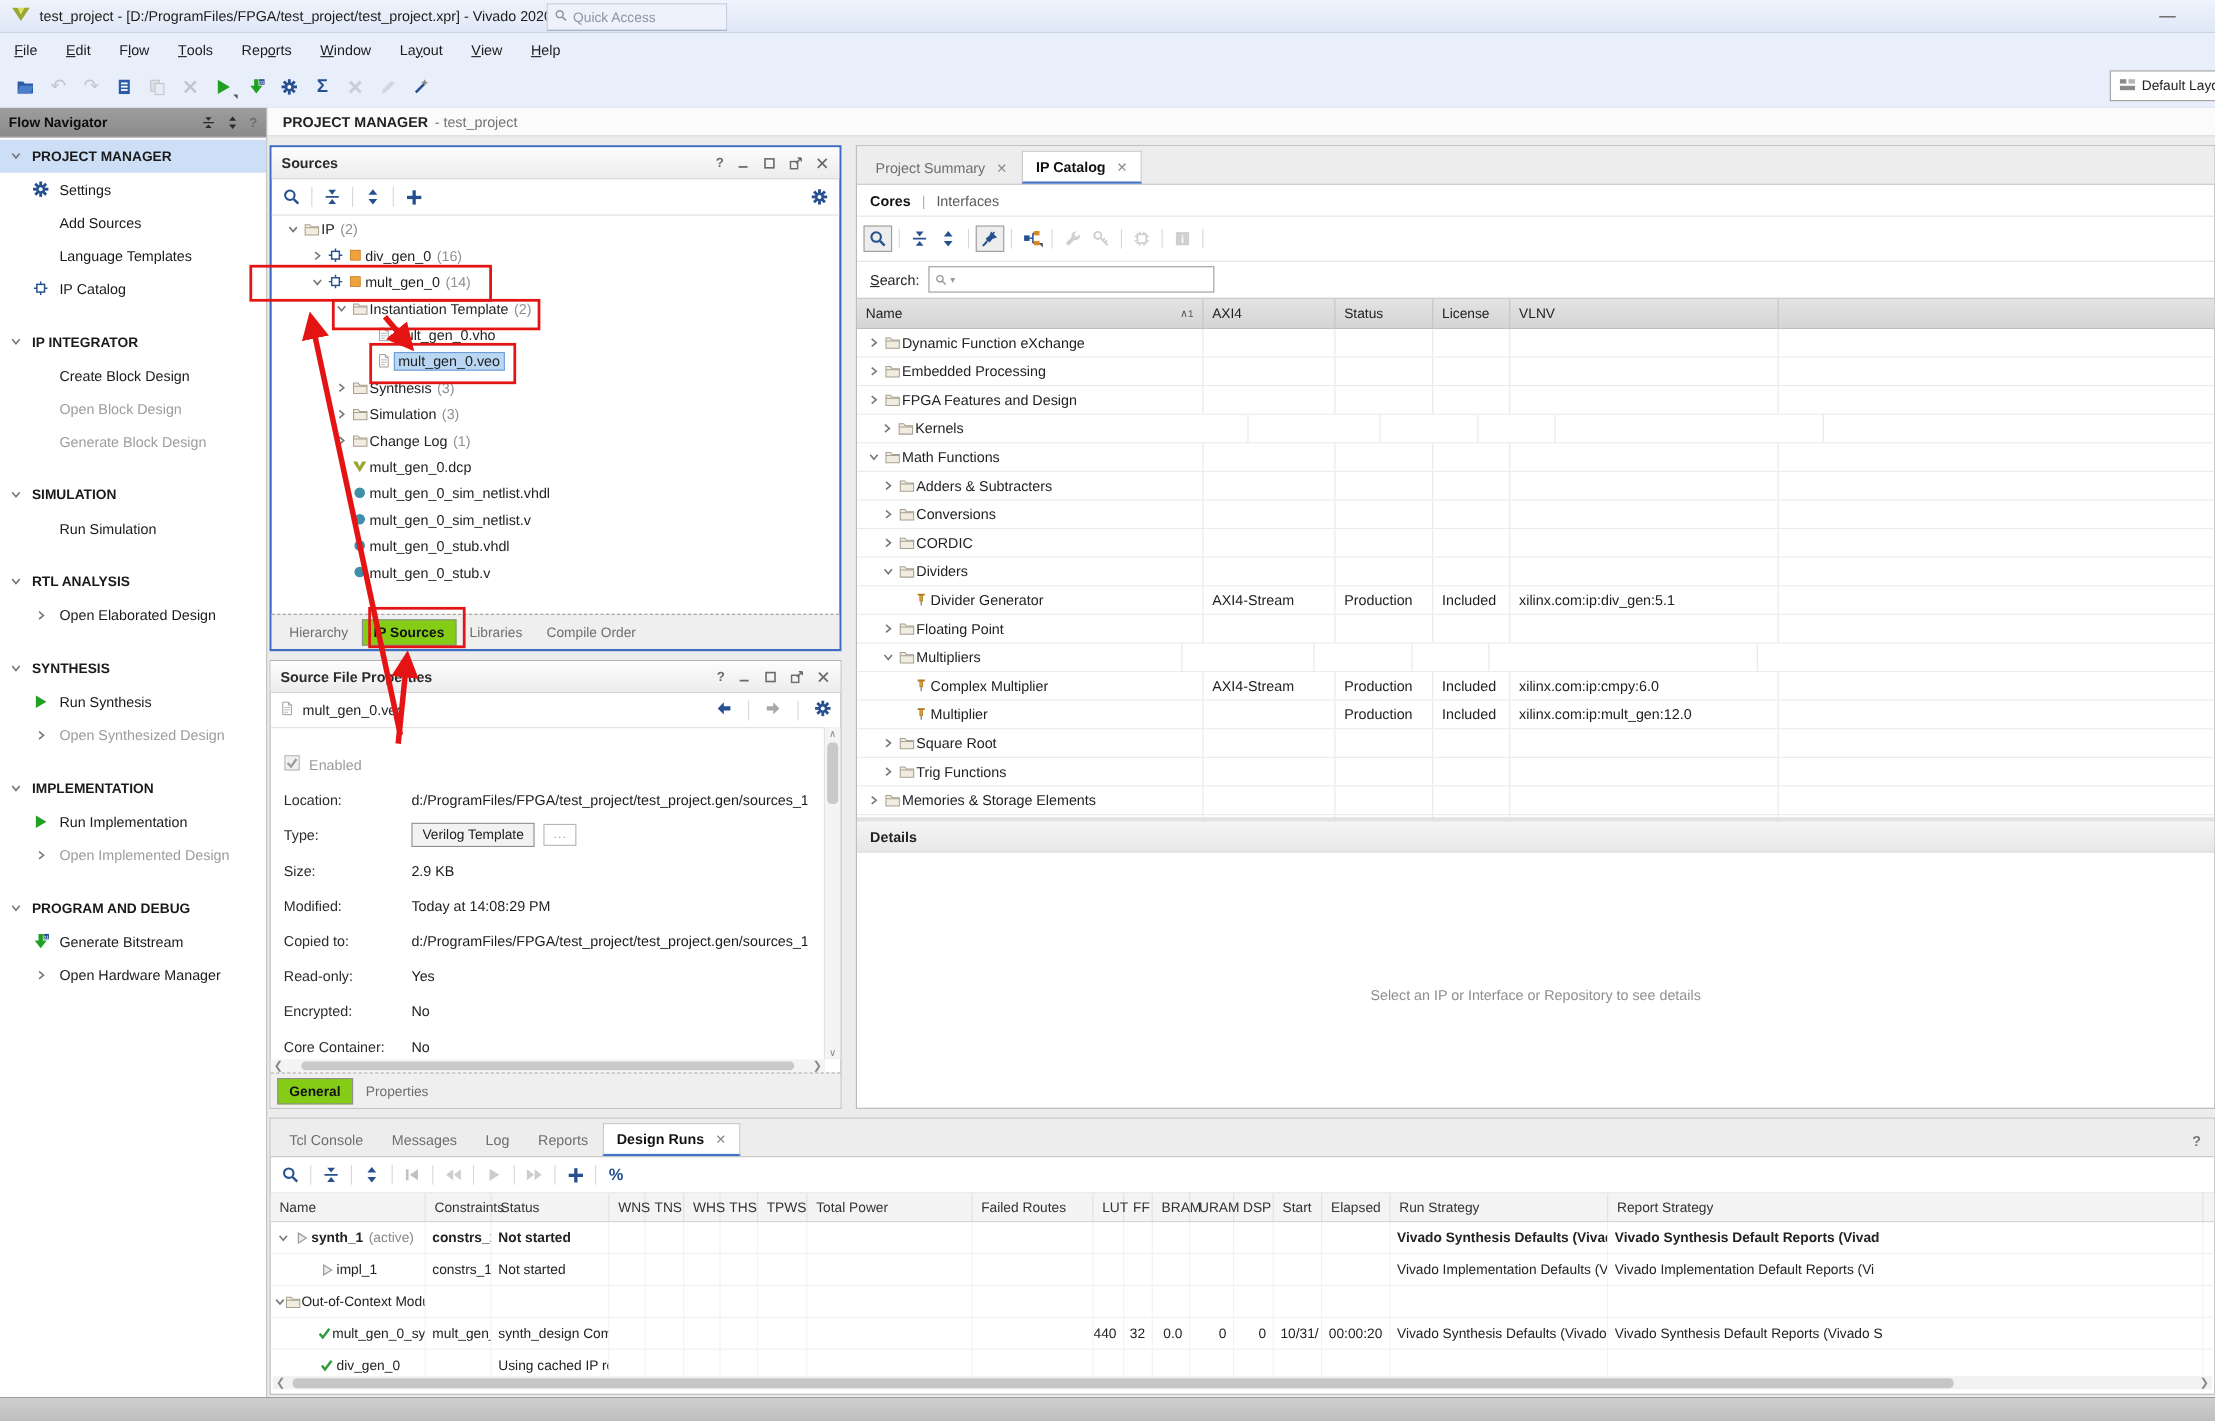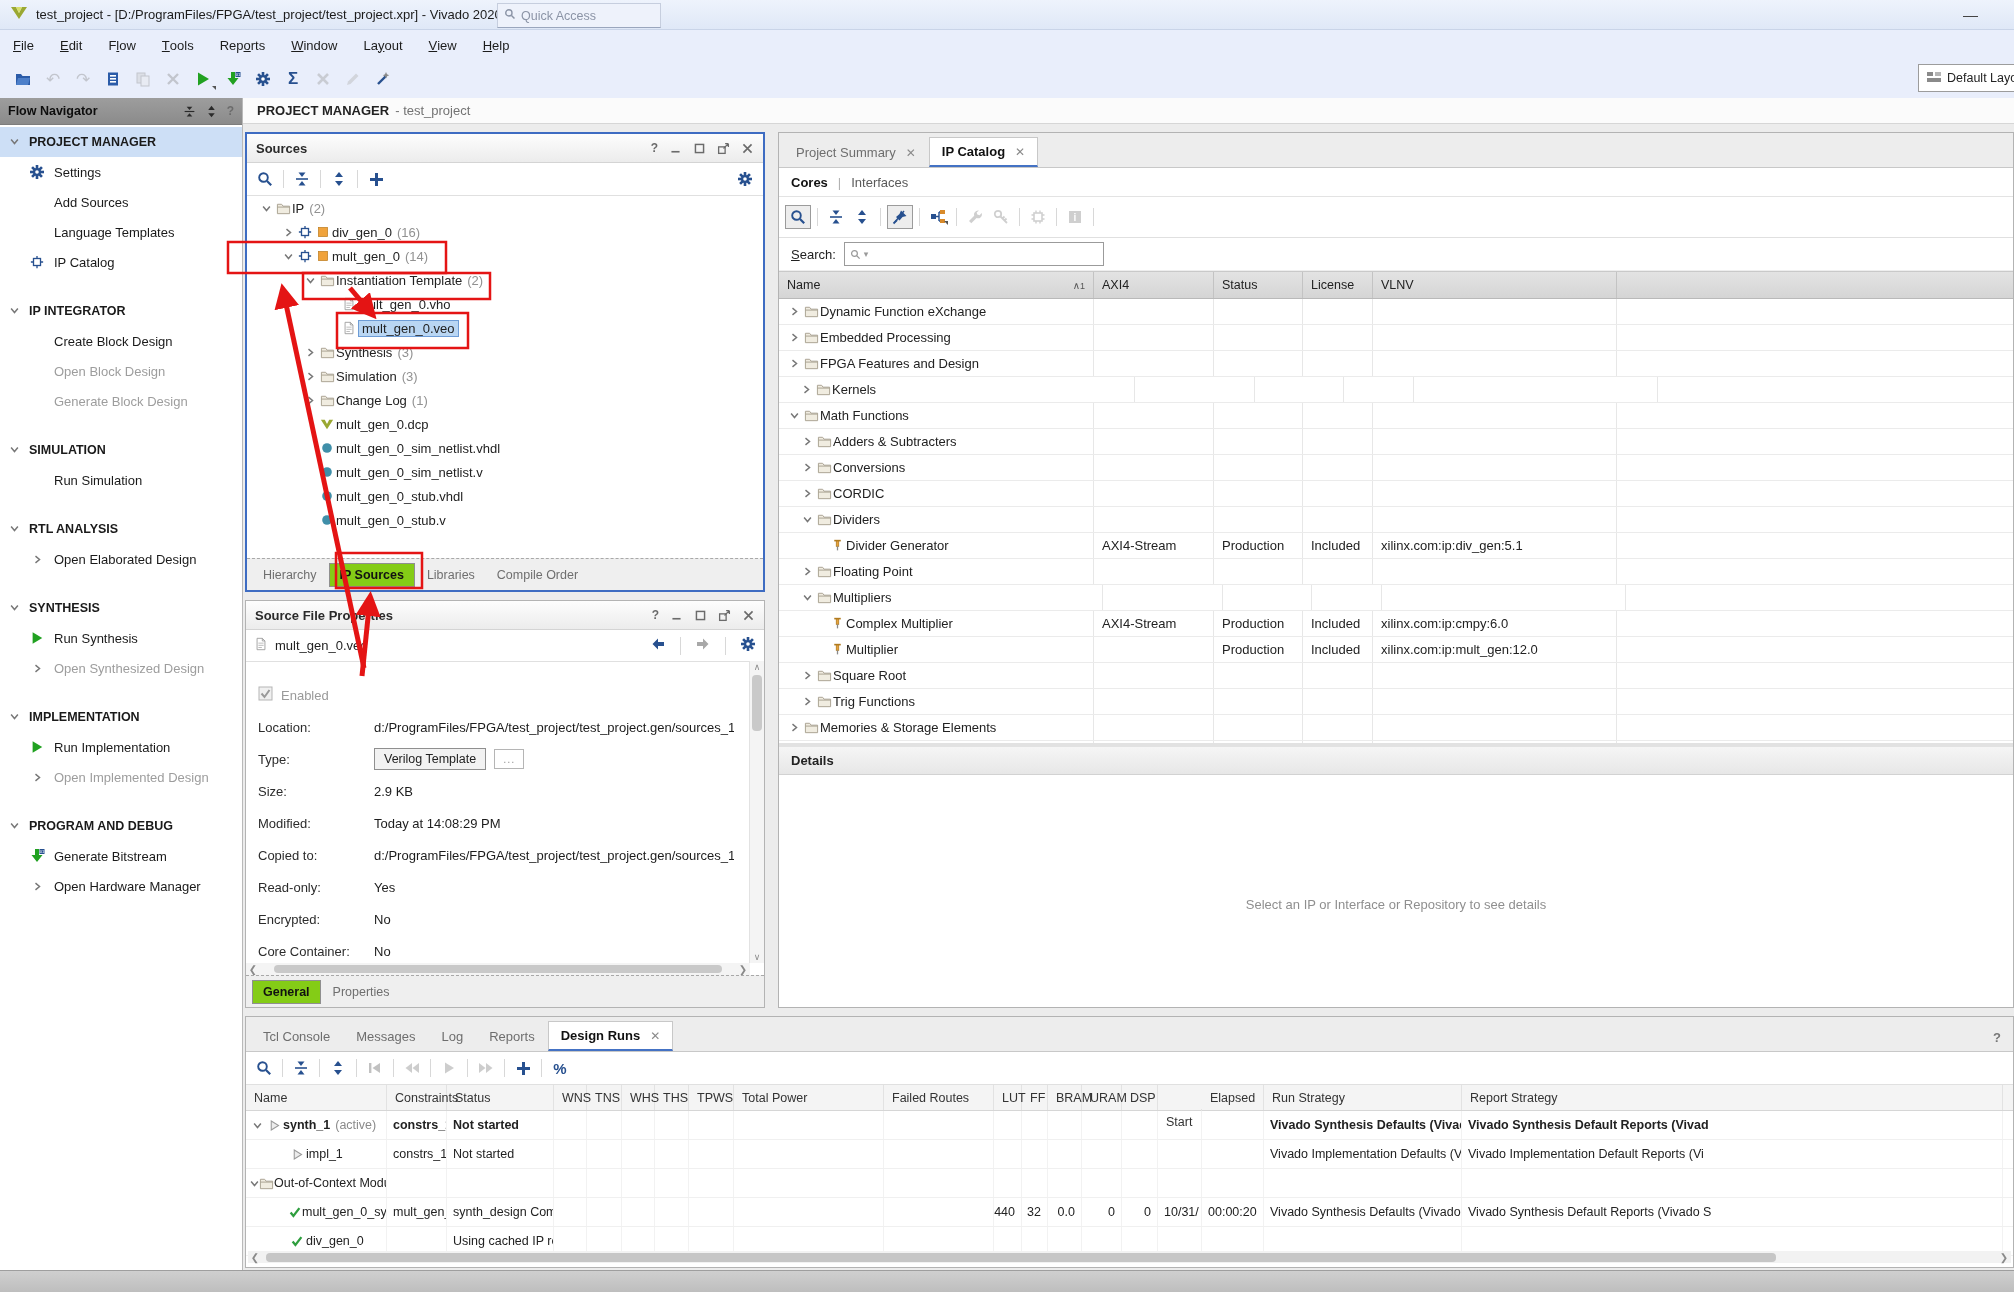--- a/index.html
+++ b/index.html
@@ -1100,21 +1100,21 @@
               </svg>
             </span>
             <span>Floating Point</span>
           </span>
           <span class="icell" style="width:120px;"></span>
           <span class="icell" style="width:89px;"></span>
           <span class="icell" style="width:70px;"></span>
           <span class="icell" style="width:244px;"></span>
         </div>
         <div class="irow">
-          <span class="icell" style="width:324px;padding-left:21px;">
+          <span class="icell" style="width:296px;padding-left:21px;">
             <span class="chev">
               <svg width="9" height="9" viewBox="0 0 8 8">
                 <path d="M1 2.2 L4 5.8 L7 2.2" stroke="#777" fill="none" stroke-width="1.3"></path>
               </svg>
             </span>
             <span class="tico">
               <svg width="15" height="15" viewBox="0 0 16 16">
                 <path d="M1.5 3.5 h4.5 l1.5 2 h7 v8 h-13z" fill="#f0ece0" stroke="#a8a090" stroke-width="1"></path>
                 <path d="M1.5 6.5 h13" stroke="#a8a090" stroke-width="1"></path>
               </svg>
@@ -1337,21 +1337,21 @@
         <span class="thc" style="width:33px;">WHS</span>
         <span class="thc" style="width:34px;">THS</span>
         <span class="thc" style="width:45px;">TPWS</span>
         <span class="thc" style="width:150px;">Total Power</span>
         <span class="thc" style="width:110px;">Failed Routes</span>
         <span class="thc" style="width:28px;">LUT</span>
         <span class="thc" style="width:26px;">FF</span>
         <span class="thc" style="width:34px;">BRAM</span>
         <span class="thc" style="width:40px;">URAM</span>
         <span class="thc" style="width:36px;">DSP</span>
-        <span class="thc" style="width:44px;margin-top:24px;">Start</span>
+        <span class="thc" style="width:44px;">Start</span>
         <span class="thc" style="width:62px;">Elapsed</span>
         <span class="thc" style="width:198px;">Run Strategy</span>
         <span class="thc" style="width:541px;">Report Strategy</span>
       </div>
     <div id="brrows">
         <div class="rrow">
           <span class="rcell" style="width:141px;padding-left:4px;font-weight:bold;">
             <span class="chev">
               <svg width="9" height="9" viewBox="0 0 8 8">
                 <path d="M1 2.2 L4 5.8 L7 2.2" stroke="#777" fill="none" stroke-width="1.3"></path>

